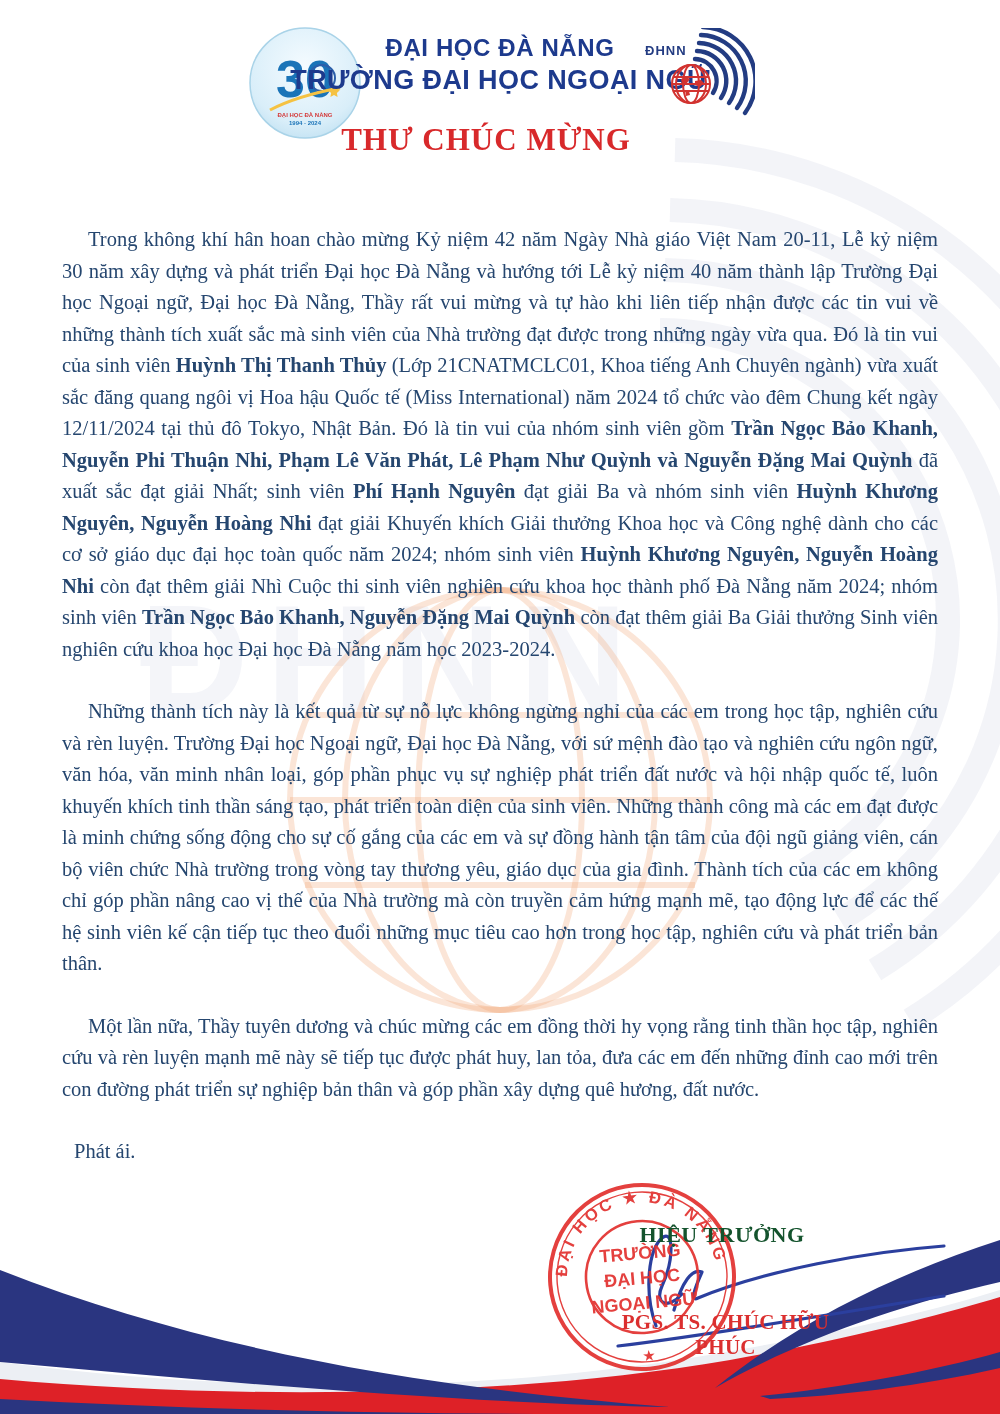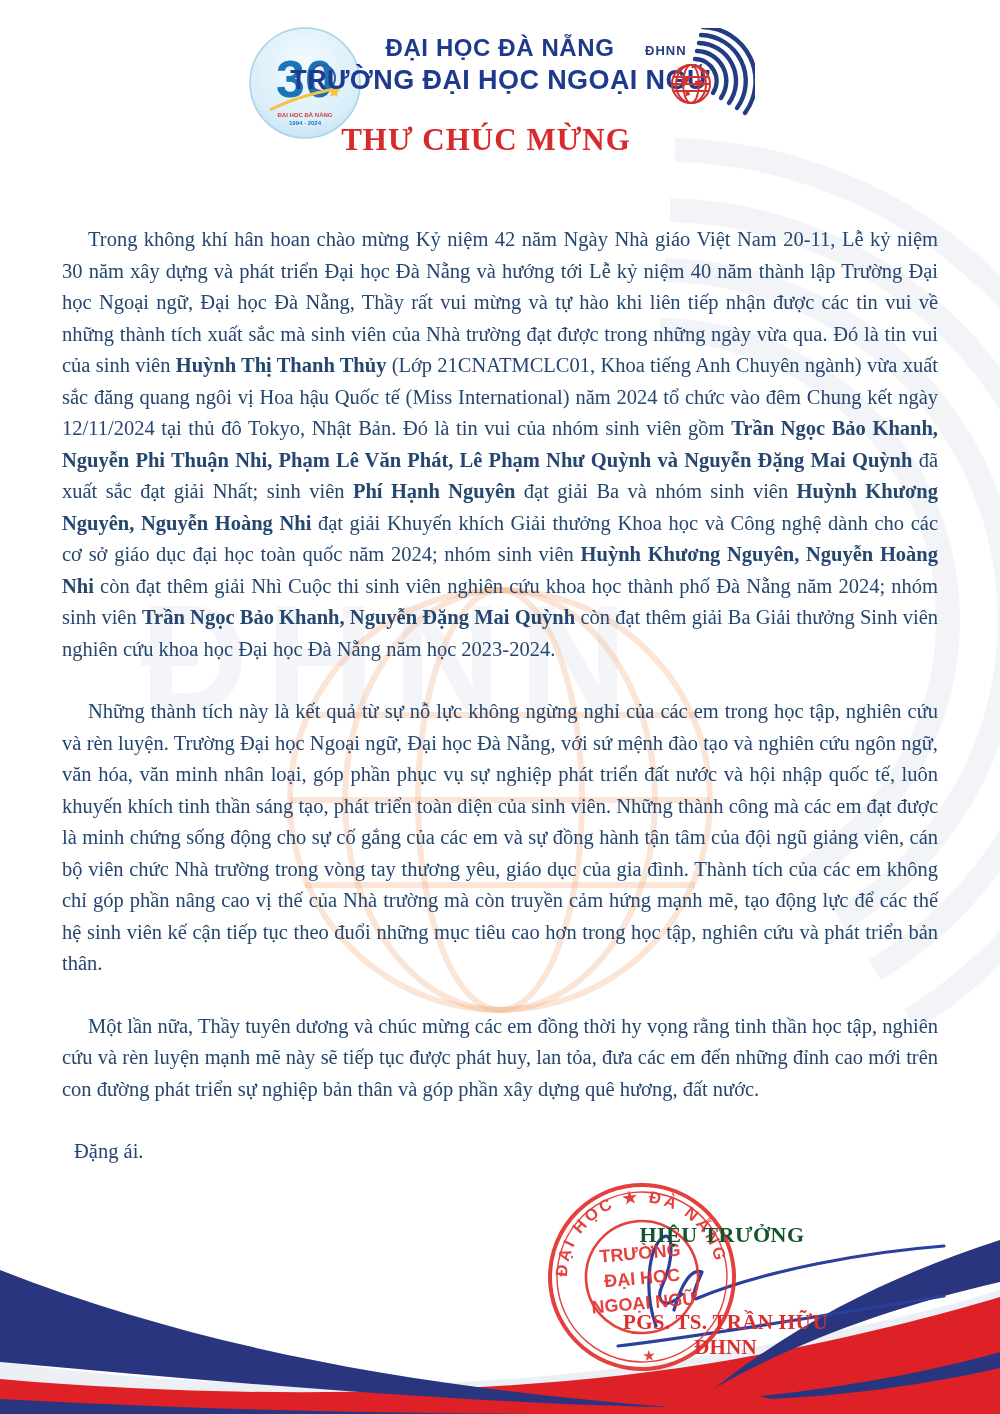--- a/index.html
+++ b/index.html
@@ -111,21 +111,21 @@
 </svg>
 
 <div class="letter-title">THƯ CHÚC MỪNG</div>
 
 <div class="letter">
   <div class="paras">
       <p class="para"><span>Trong không khí hân hoan chào mừng Kỷ niệm 42 năm Ngày Nhà giáo Việt Nam 20-11, Lễ kỷ niệm 30 năm xây dựng và phát triển Đại học Đà Nẵng và hướng tới Lễ kỷ niệm 40 năm thành lập Trường Đại học Ngoại ngữ, Đại học Đà Nẵng, Thầy rất vui mừng và tự hào khi liên tiếp nhận được các tin vui về những thành tích xuất sắc mà sinh viên của Nhà trường đạt được trong những ngày vừa qua. Đó là tin vui của sinh viên </span><b>Huỳnh Thị Thanh Thủy</b><span> (Lớp 21CNATMCLC01, Khoa tiếng Anh Chuyên ngành) vừa xuất sắc đăng quang ngôi vị Hoa hậu Quốc tế (Miss International) năm 2024 tổ chức vào đêm Chung kết ngày 12/11/2024 tại thủ đô Tokyo, Nhật Bản. Đó là tin vui của nhóm sinh viên gồm </span><b>Trần Ngọc Bảo Khanh, Nguyễn Phi Thuận Nhi, Phạm Lê Văn Phát, Lê Phạm Như Quỳnh và Nguyễn Đặng Mai Quỳnh</b><span> đã xuất sắc đạt giải Nhất; sinh viên </span><b>Phí Hạnh Nguyên</b><span> đạt giải Ba và nhóm sinh viên </span><b>Huỳnh Khương Nguyên, Nguyễn Hoàng Nhi</b><span> đạt giải Khuyến khích Giải thưởng Khoa học và Công nghệ dành cho các cơ sở giáo dục đại học toàn quốc năm 2024; nhóm sinh viên </span><b>Huỳnh Khương Nguyên, Nguyễn Hoàng Nhi</b><span> còn đạt thêm giải Nhì Cuộc thi sinh viên nghiên cứu khoa học thành phố Đà Nẵng năm 2024; nhóm sinh viên </span><b>Trần Ngọc Bảo Khanh, Nguyễn Đặng Mai Quỳnh</b><span> còn đạt thêm giải Ba Giải thưởng Sinh viên nghiên cứu khoa học Đại học Đà Nẵng năm học 2023-2024.</span></p>
       <p class="para"><span>Những thành tích này là kết quả từ sự nỗ lực không ngừng nghỉ của các em trong học tập, nghiên cứu và rèn luyện. Trường Đại học Ngoại ngữ, Đại học Đà Nẵng, với sứ mệnh đào tạo và nghiên cứu ngôn ngữ, văn hóa, văn minh nhân loại, góp phần phục vụ sự nghiệp phát triển đất nước và hội nhập quốc tế, luôn khuyến khích tinh thần sáng tạo, phát triển toàn diện của sinh viên. Những thành công mà các em đạt được là minh chứng sống động cho sự cố gắng của các em và sự đồng hành tận tâm của đội ngũ giảng viên, cán bộ viên chức Nhà trường trong vòng tay thương yêu, giáo dục của gia đình. Thành tích của các em không chỉ góp phần nâng cao vị thế của Nhà trường mà còn truyền cảm hứng mạnh mẽ, tạo động lực để các thế hệ sinh viên kế cận tiếp tục theo đuổi những mục tiêu cao hơn trong học tập, nghiên cứu và phát triển bản thân.</span></p>
       <p class="para"><span>Một lần nữa, Thầy tuyên dương và chúc mừng các em đồng thời hy vọng rằng tinh thần học tập, nghiên cứu và rèn luyện mạnh mẽ này sẽ tiếp tục được phát huy, lan tỏa, đưa các em đến những đỉnh cao mới trên con đường phát triển sự nghiệp bản thân và góp phần xây dựng quê hương, đất nước.</span></p>
     </div>
-  <p class="closing">Đặng ái.</p>
+  <p class="closing">Phát ái.</p>
 </div>
 
 <svg class="sig-script" width="400" height="165" viewBox="0 0 400 165" aria-hidden="true">
   <g stroke="#2b3f9e" stroke-width="3.2" fill="none" stroke-linecap="round" stroke-linejoin="round">
     <path d="M100,128 C88,95 92,52 106,40 C118,30 118,62 106,88 C98,106 112,112 126,96"></path>
     <path d="M118,112 C126,84 136,70 146,74 C138,92 134,104 142,100 C210,72 310,54 388,48"></path>
     <path d="M62,148 C160,136 290,114 388,98"></path>
   </g>
 </svg>
 
@@ -141,13 +141,13 @@
     <text y="84" text-anchor="middle" font-size="15" fill="#e23230" stroke="none">★</text>
     <g font-family="Liberation Sans, sans-serif" font-weight="bold" fill="#e23230" stroke="none" text-anchor="middle">
       <text y="-18" font-size="18">TRƯỜNG</text>
       <text y="7" font-size="18">ĐẠI HỌC</text>
       <text y="32" font-size="18">NGOẠI NGỮ</text>
     </g>
   </g>
 </svg>
 
 <div class="sig-title">HIỆU TRƯỞNG</div>
-<div class="sig-name">PGS. TS. TRẦN HỮU ĐHNN</div>
+<div class="sig-name">PGS. TS. CHÚC HỮU PHÚC</div>
 
 </body></html>

